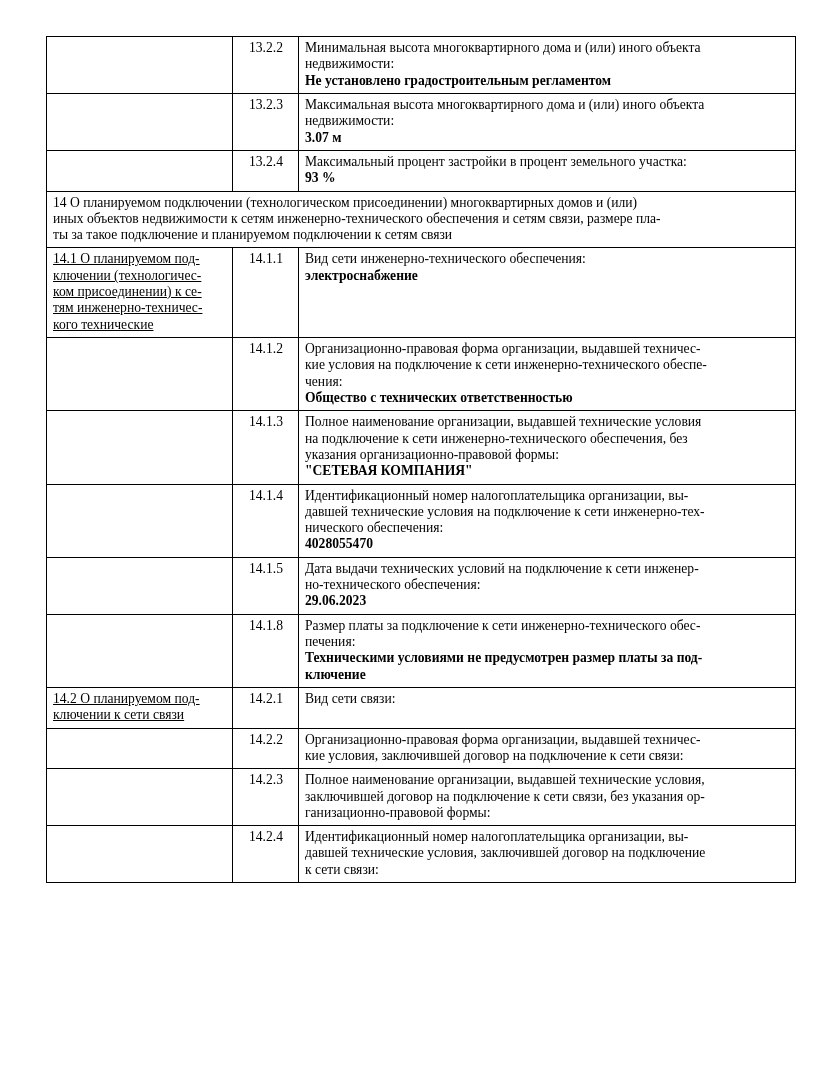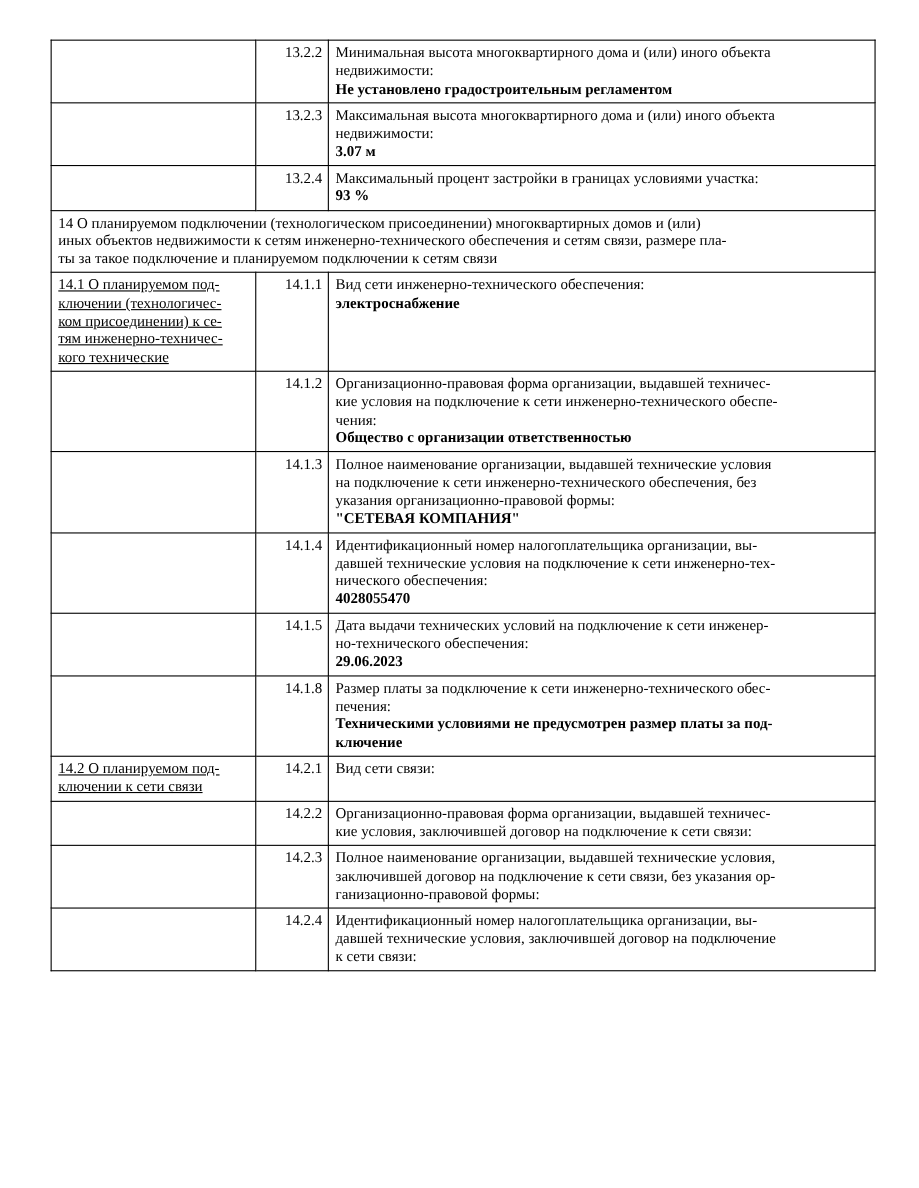--- a/index.html
+++ b/index.html
@@ -30,21 +30,21 @@
   table.doc-table td {
     border: 1px solid #000000;
     vertical-align: top;
     padding: 3px 5px 4px 6px;
   }
   col.c1 { width: 186px; }
   col.c2 { width: 66px; }
   col.c3 { width: 497px; }
 
   td.code {
-    text-align: right;
+    text-align: center;
     vertical-align: middle;
     padding-left: 8px;
   }
   td.left-label {
     vertical-align: top;
     text-decoration: underline;
   }
   .b { font-weight: bold; }
   .line { display: block; }
   .span-row td {
@@ -82,21 +82,21 @@
           <span class="line">Максимальная высота многоквартирного дома и (или) иного объекта</span>
           <span class="line">недвижимости:</span>
           <span class="line b">3.07 м</span>
         </td>
       </tr>
 
       <tr>
         <td class="empty-cell"></td>
         <td class="code mid">13.2.4</td>
         <td>
-          <span class="line">Максимальный процент застройки в границах условиями участка:</span>
+          <span class="line">Максимальный процент застройки в процент земельного участка:</span>
           <span class="line b">93 %</span>
         </td>
       </tr>
 
       <tr class="span-row">
         <td colspan="3">
           <span class="line">14 О планируемом подключении (технологическом присоединении) многоквартирных домов и (или)</span>
           <span class="line">иных объектов недвижимости к сетям инженерно-технического обеспечения и сетям связи, размере пла-</span>
           <span class="line">ты за такое подключение и планируемом подключении к сетям связи</span>
         </td>
@@ -117,21 +117,21 @@
         </td>
       </tr>
 
       <tr>
         <td class="empty-cell"></td>
         <td class="code mid">14.1.2</td>
         <td>
           <span class="line">Организационно-правовая форма организации, выдавшей техничес-</span>
           <span class="line">кие условия на подключение к сети инженерно-технического обеспе-</span>
           <span class="line">чения:</span>
-          <span class="line b">Общество с организации ответственностью</span>
+          <span class="line b">Общество с технических ответственностью</span>
         </td>
       </tr>
 
       <tr>
         <td class="empty-cell"></td>
         <td class="code mid">14.1.3</td>
         <td>
           <span class="line">Полное наименование организации, выдавшей технические условия</span>
           <span class="line">на подключение к сети инженерно-технического обеспечения, без</span>
           <span class="line">указания организационно-правовой формы:</span>

